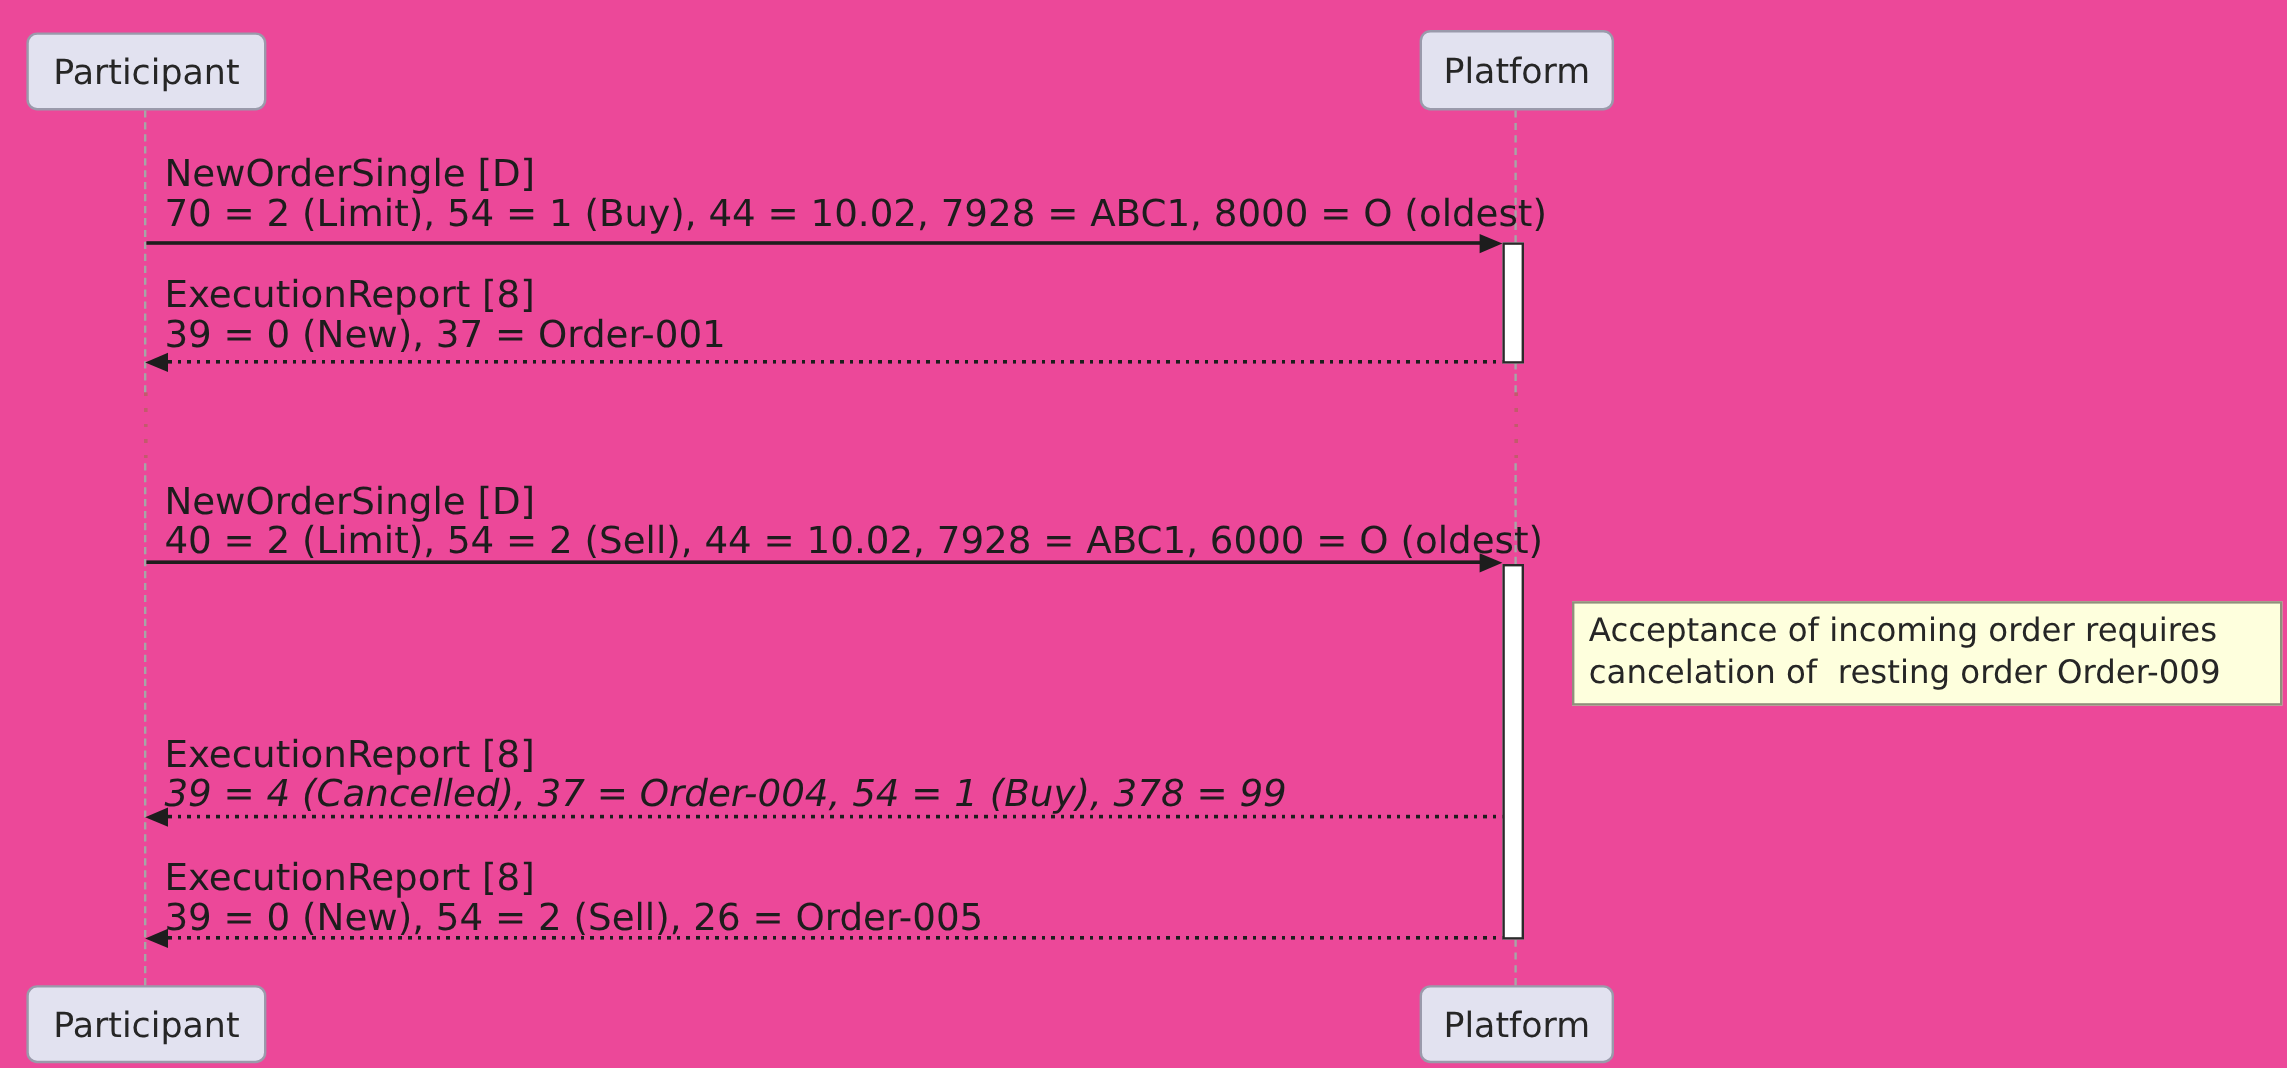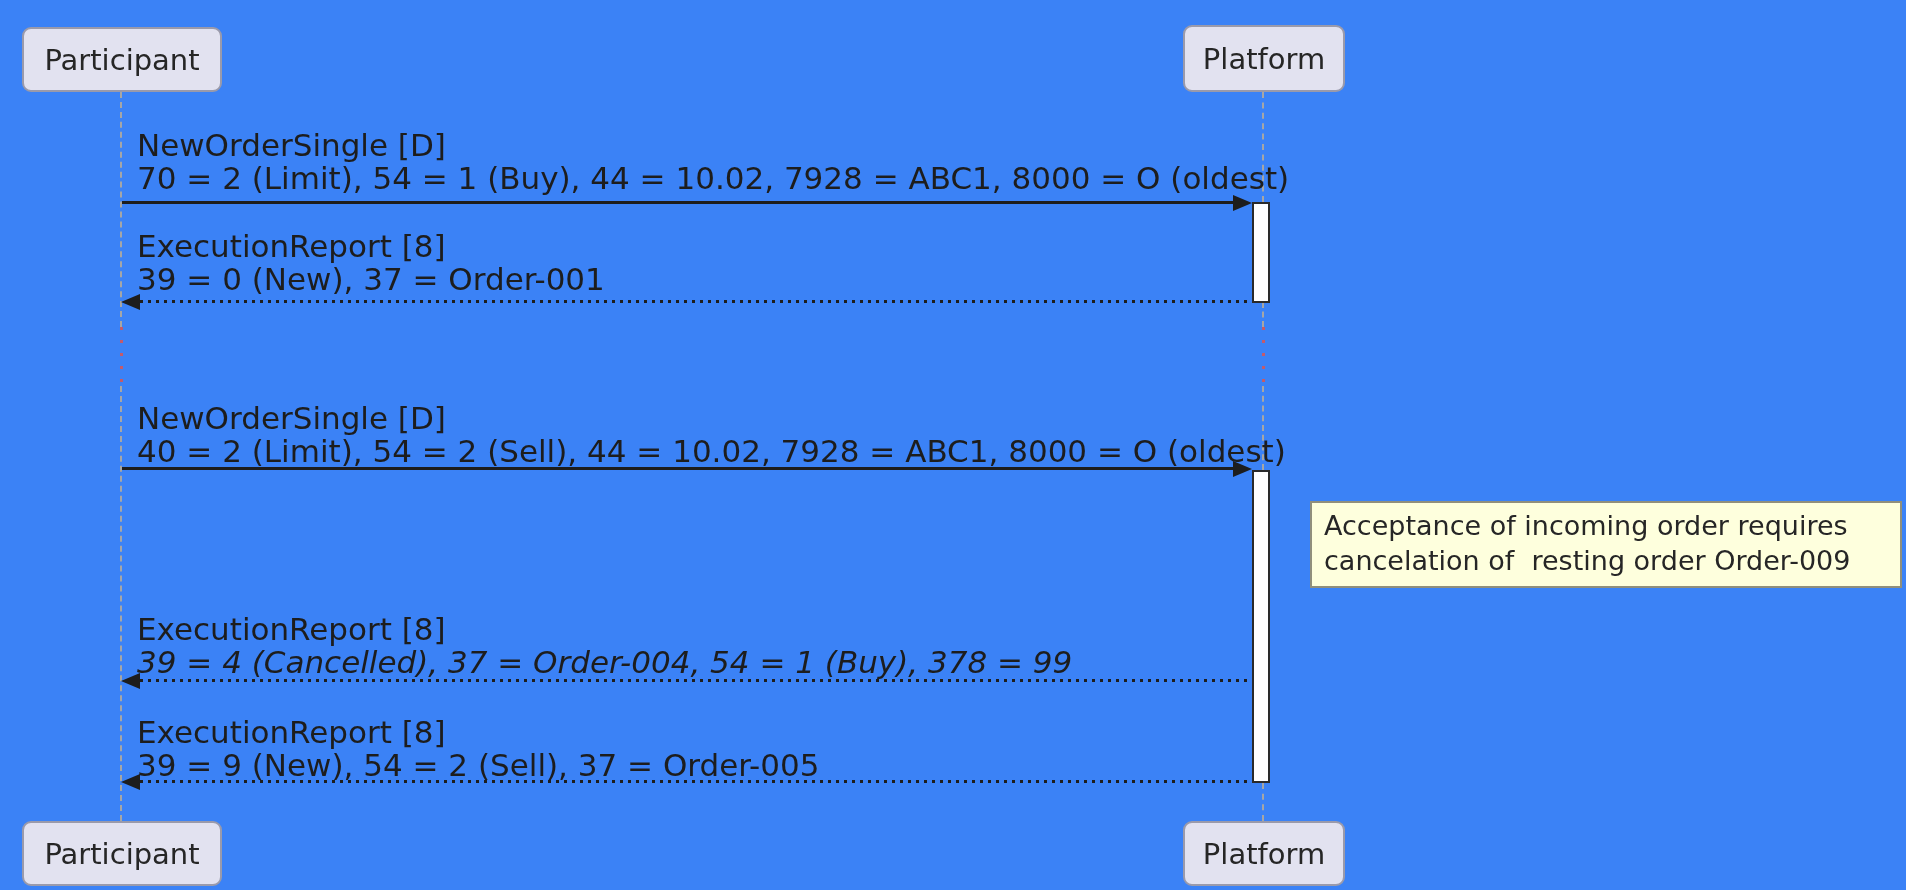--- a/index.html
+++ b/index.html
@@ -1,17 +1,17 @@
 <!DOCTYPE html>
 <html><head>
 <meta charset="utf-8">
 <style>
   html,body { margin:0; padding:0; background:#ffffff; }
   .seq {
-    position:relative; width:1906px; height:890px; background:#3b82f6;
+    position:relative; width:1906px; height:890px; background:#ec4899;
     font-family:"DejaVu Sans", "Liberation Sans", sans-serif;
     color:#1d1d1d; overflow:hidden;
   }
   
   .actor {
     position:absolute; background:#E2E2F0; border:2px solid #9a9aab;
     border-radius:9px; display:flex; align-items:center; justify-content:center;
     font-size:29px; color:#262626; box-sizing:border-box;
   }
   #actor-pt-top { left:22px;  top:27px;  width:200px; height:65px; }
@@ -109,29 +109,29 @@
   <div class="msg-label" id="m1-l2">70 = 2 (Limit), 54 = 1 (Buy), 44 = 10.02, 7928 = ABC1, 8000 = O (oldest)</div>
   <div class="line-solid" id="a1-line"></div>
   <div class="head head-right" id="a1-head"></div>
 
   <div class="msg-label" id="m2-l1">ExecutionReport [8]</div>
   <div class="msg-label" id="m2-l2">39 = 0 (New), 37 = Order-001</div>
   <div class="line-dotted" id="a2-line"></div>
   <div class="head head-left" id="a2-head"></div>
 
   <div class="msg-label" id="m3-l1">NewOrderSingle [D]</div>
-  <div class="msg-label" id="m3-l2">40 = 2 (Limit), 54 = 2 (Sell), 44 = 10.02, 7928 = ABC1, 8000 = O (oldest)</div>
+  <div class="msg-label" id="m3-l2">40 = 2 (Limit), 54 = 2 (Sell), 44 = 10.02, 7928 = ABC1, 6000 = O (oldest)</div>
   <div class="line-solid" id="a3-line"></div>
   <div class="head head-right" id="a3-head"></div>
 
   <div class="note"><span>Acceptance of incoming order requires</span><br><span>cancelation of  resting order Order-009</span></div>
 
   <div class="msg-label" id="m4-l1">ExecutionReport [8]</div>
   <div class="msg-label" id="m4-l2">39 = 4 (Cancelled), 37 = Order-004, 54 = 1 (Buy), 378 = 99</div>
   <div class="line-dotted" id="a4-line"></div>
   <div class="head head-left" id="a4-head"></div>
 
   <div class="msg-label" id="m5-l1">ExecutionReport [8]</div>
-  <div class="msg-label" id="m5-l2">39 = 9 (New), 54 = 2 (Sell), 37 = Order-005</div>
+  <div class="msg-label" id="m5-l2">39 = 0 (New), 54 = 2 (Sell), 26 = Order-005</div>
   <div class="line-dotted" id="a5-line"></div>
   <div class="head head-left" id="a5-head"></div>
 
 </div>
 
 </body></html>

